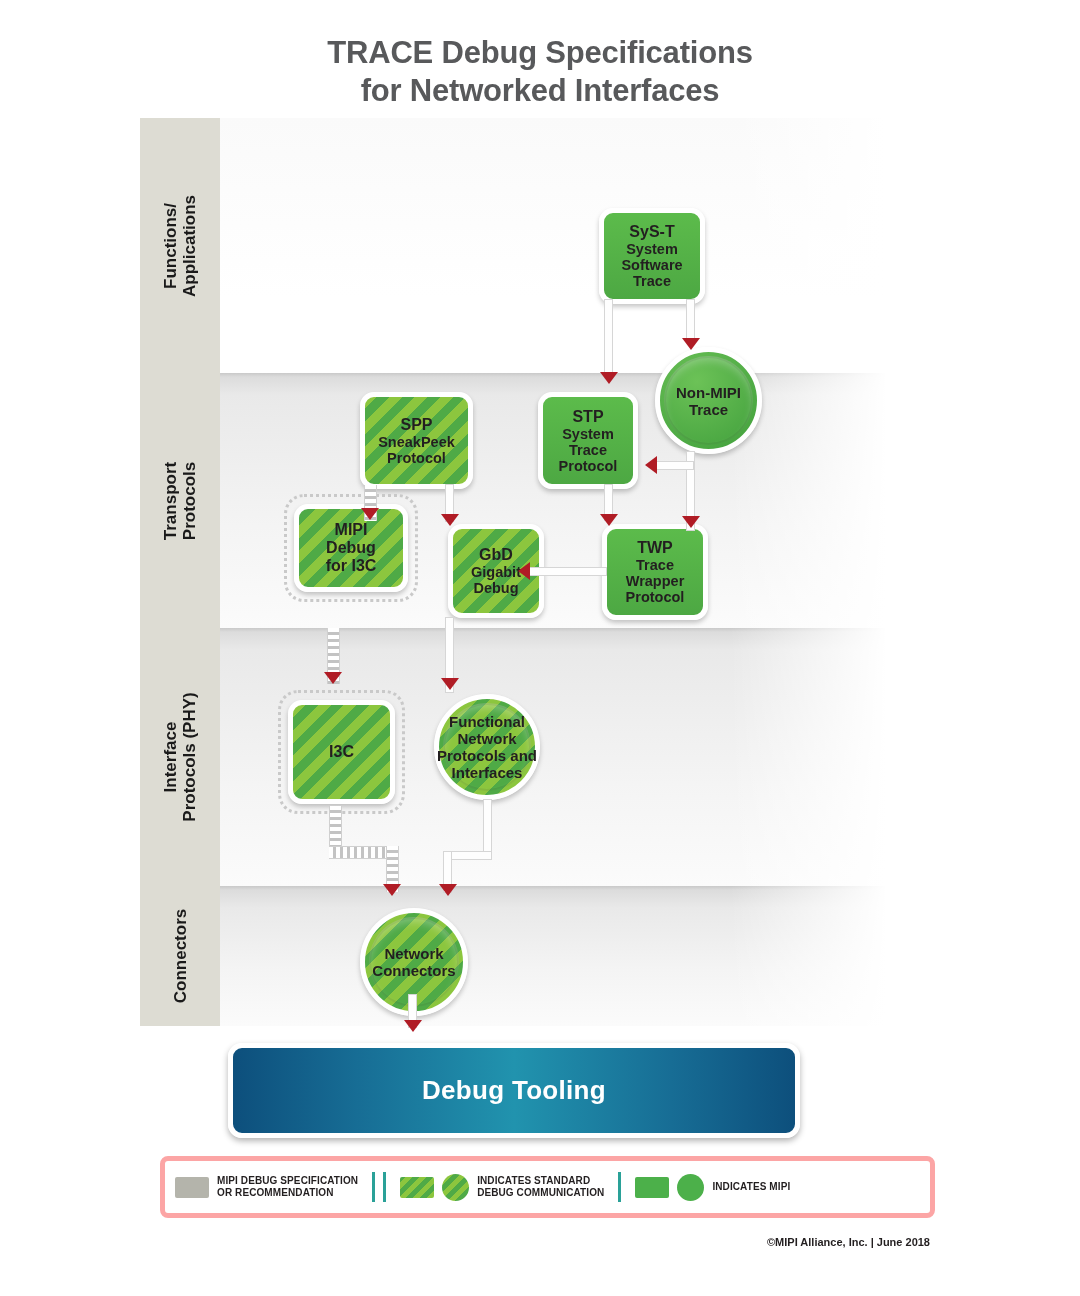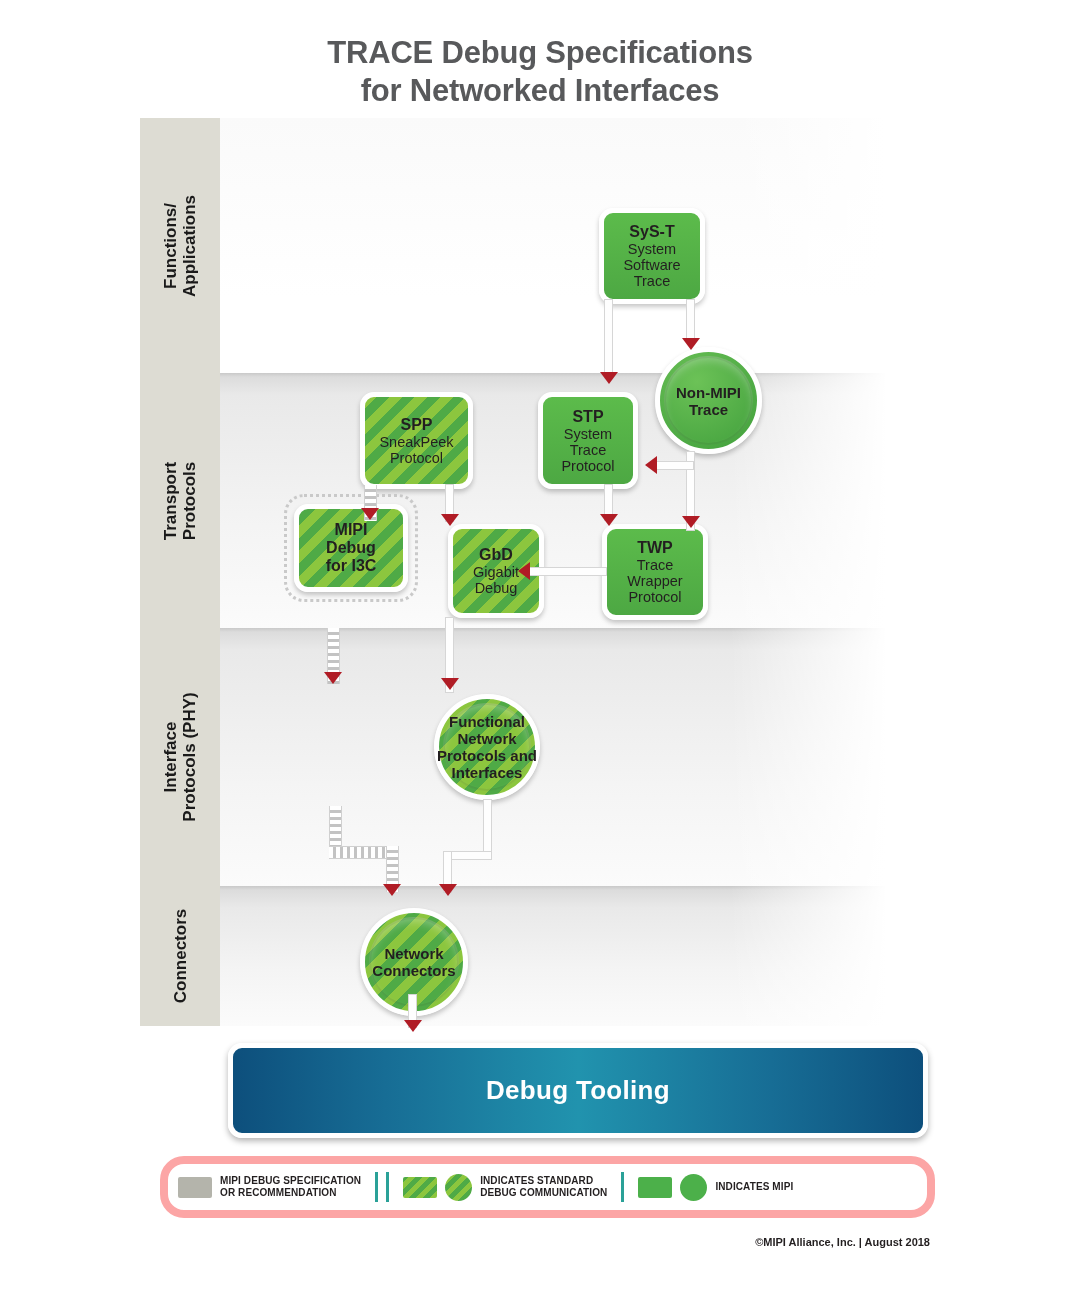--- a/index.html
+++ b/index.html
@@ -50,21 +50,21 @@
     background:#55b848;
     overflow:hidden;
   }
   .node.circle .shell{border-radius:50%;}
   .node .inner{
     position:absolute;inset:0;
     display:flex;flex-direction:column;align-items:center;justify-content:center;
     text-align:center;z-index:3;
   }
   .node .nm{font-size:16px;font-weight:bold;line-height:18px;}
-  .node .sub{font-size:14.5px;font-weight:normal;line-height:16px;}
+  .node .sub{font-size:14.5px;font-weight:bold;line-height:16px;}
   .node.circle .nm{font-size:15px;line-height:17px;}
 
   
   .striped .shell{
     background:
       repeating-linear-gradient(-45deg,
         #8cc63e 0px,#8cc63e 9px,
         #4faa46 9px,#4faa46 18px);
   }
   
@@ -98,32 +98,32 @@
     border-left:9px solid transparent;border-right:9px solid transparent;
     border-top:12px solid #b01c25;
   }
   .arw.left{
     border-top:9px solid transparent;border-bottom:9px solid transparent;
     border-right:12px solid #b01c25;
   }
 
   
   .tooling{
-    position:absolute;left:228px;top:1043px;width:700px;height:95px;
+    position:absolute;left:228px;top:1043px;width:572px;height:95px;
     border:5px solid #ffffff;border-radius:14px;box-sizing:border-box;
     background:linear-gradient(to right,#0d4f7c 0%,#176d95 22%,#2193ae 50%,#176d95 78%,#0d4f7c 100%);
     box-shadow:0 3px 6px rgba(0,0,0,0.3);
     display:flex;align-items:center;justify-content:center;
     color:#ffffff;font-size:26px;font-weight:bold;letter-spacing:0.3px;
   }
 
   
   .legend{
     position:absolute;left:160px;top:1156px;width:775px;height:62px;
-    border:8px solid #fca5a5;border-radius:24px;box-sizing:border-box;
+    border:5px solid #fca5a5;border-radius:8px;box-sizing:border-box;
     background:#ffffff;display:flex;align-items:center;
   }
   .lgi{display:flex;align-items:center;gap:8px;padding:0 10px;height:100%;}
   .lgtxt{font-size:10px;font-weight:bold;line-height:12px;color:#231f20;letter-spacing:0.1px;}
   .sw-rect{width:34px;height:21px;border-radius:2px;flex:none;}
   .sw-circ{width:27px;height:27px;border-radius:50%;flex:none;}
   .sw-grey{background:#b4b4ab;}
   .sw-greyc{background:#b9b9b2;}
   .sw-str{background:repeating-linear-gradient(-45deg,#8cc63e 0px,#8cc63e 5px,#4faa46 5px,#4faa46 10px);}
   .sw-sol{background:#4cb04a;}
@@ -282,20 +282,27 @@
   <div class="node solid" style="left:602px;top:524px;width:106px;height:96px;">
     <div class="shell"></div>
     <div class="inner">
       <div class="nm">TWP</div>
       <div class="sub">
         Trace<br>Wrapper<br>Protocol
       </div>
     </div>
   </div>
 
+  <div class="node striped" style="left:288px;top:700px;width:107px;height:104px;">
+    <div class="chipframe"></div>
+    <div class="shell"></div>
+    <div class="inner">
+      <div class="nm">I3C</div>
+    </div>
+  </div>
 
   <div class="node circle striped" style="left:434px;top:694px;width:106px;height:106px;">
     <div class="shell"></div>
     <div class="inner">
       <div class="nm">
         Functional<br>Network<br>Protocols and<br>Interfaces
       </div>
     </div>
   </div>
 
@@ -331,15 +338,15 @@
     <span class="divider"></span>
     <div class="lgi">
       <span class="sw-rect sw-sol"></span>
       <span class="sw-circ sw-sol"></span>
       <span class="lgtxt">
         INDICATES MIPI
       </span>
     </div>
   </div>
 
-  <div class="copyright">©MIPI Alliance, Inc.  |  August 2018</div>
+  <div class="copyright">©MIPI Alliance, Inc.  |  June 2018</div>
 
 </div>
 
 </body></html>

